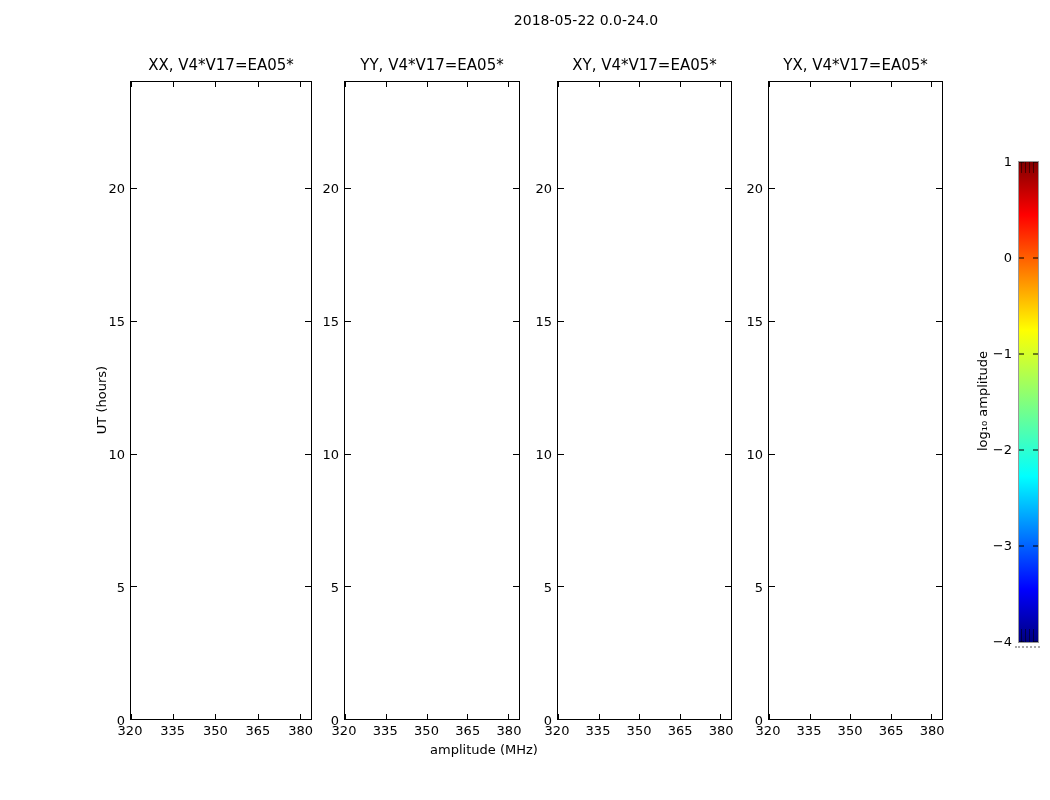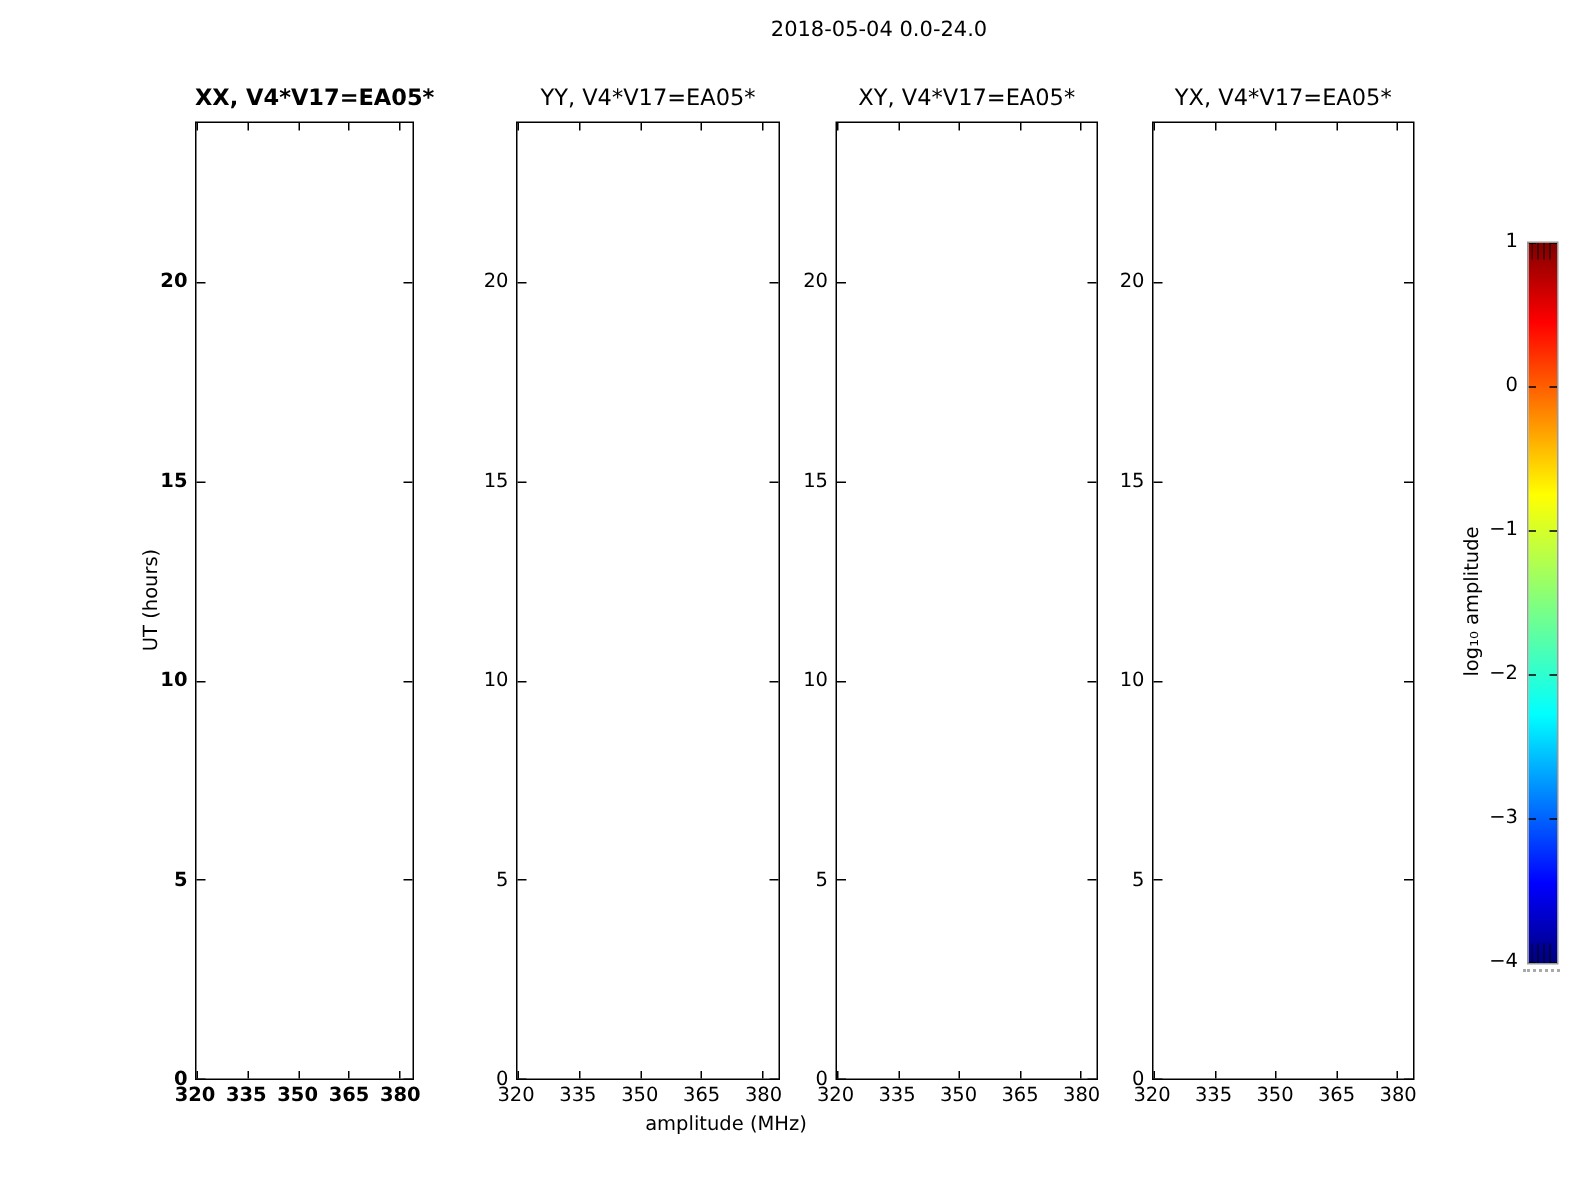--- a/index.html
+++ b/index.html
@@ -159,26 +159,26 @@
     width: 25px;
     height: 0;
     border-top: 2px dotted #aaa;
   }
 </style>
 </head>
 <body>
 
 <div class="figure">
 
-  <div class="suptitle">2018-05-04 0.0-24.0</div>
+  <div class="suptitle">2018-05-22 0.0-24.0</div>
 
   <div class="ylabel">UT (hours)</div>
   <div class="xlabel">amplitude (MHz)</div>
 
-  <div class="panel" style="left:130px; width:146px;font-weight:bold;">
+  <div class="panel" style="left:130px; width:182px;">
     <div class="panel-title">XX, V4*V17=EA05*</div>
     <div class="plot-area">
         <div class="tick-x" style="left: 0%; top: 0px;"></div>
         <div class="tick-x" style="left: 0%; bottom: 0px;"></div>
         <div class="tick-x" style="left: 23.4375%; top: 0px;"></div>
         <div class="tick-x" style="left: 23.4375%; bottom: 0px;"></div>
         <div class="tick-x" style="left: 46.875%; top: 0px;"></div>
         <div class="tick-x" style="left: 46.875%; bottom: 0px;"></div>
         <div class="tick-x" style="left: 70.3125%; top: 0px;"></div>
         <div class="tick-x" style="left: 70.3125%; bottom: 0px;"></div>

